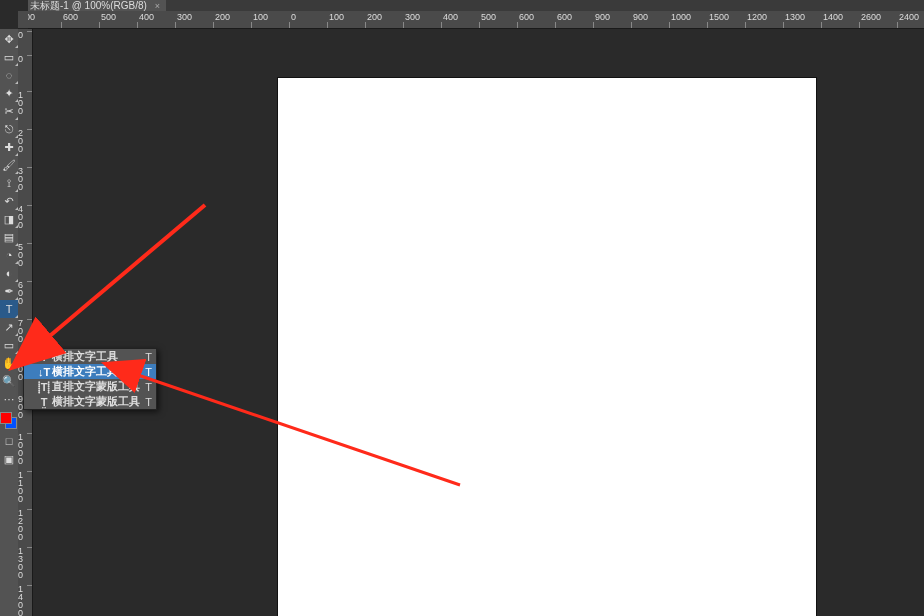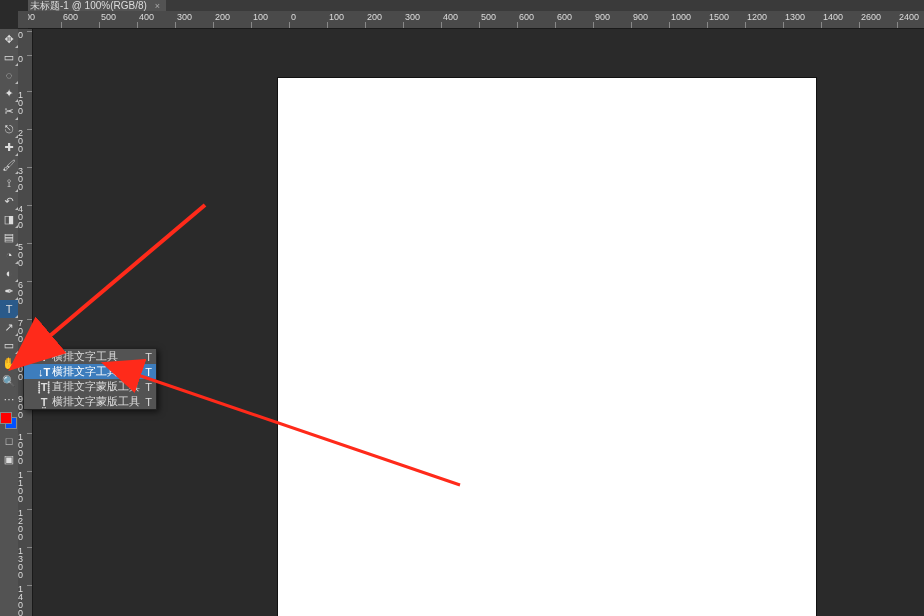--- a/index.html
+++ b/index.html
@@ -155,21 +155,21 @@
   }
   .flyout-row {
     display:flex; align-items:center;
     padding: 1px 4px;
     height:15px;
     color:#ddd;
   }
   .flyout-row.selected { background:#3d7dbd; color:#fff;}
   .flyout-row .dot { width:8px; text-align:center; font-size:8px;}
   .flyout-row .ficon { width:16px; text-align:center; font-weight:bold;}
-  .flyout-row .flabel { flex:1; white-space:nowrap;}
+  .flyout-row .flabel { flex:1; white-space:nowrap;font-weight:bold;}
   .flyout-row .fkey { width:12px; text-align:right;}
   .arrow {
     position:absolute;
     z-index:20;
     pointer-events:none;
   }
   .ruler-corner {
     position:absolute;
     top:11px; left:18px;
     width:15px; height:18px;

